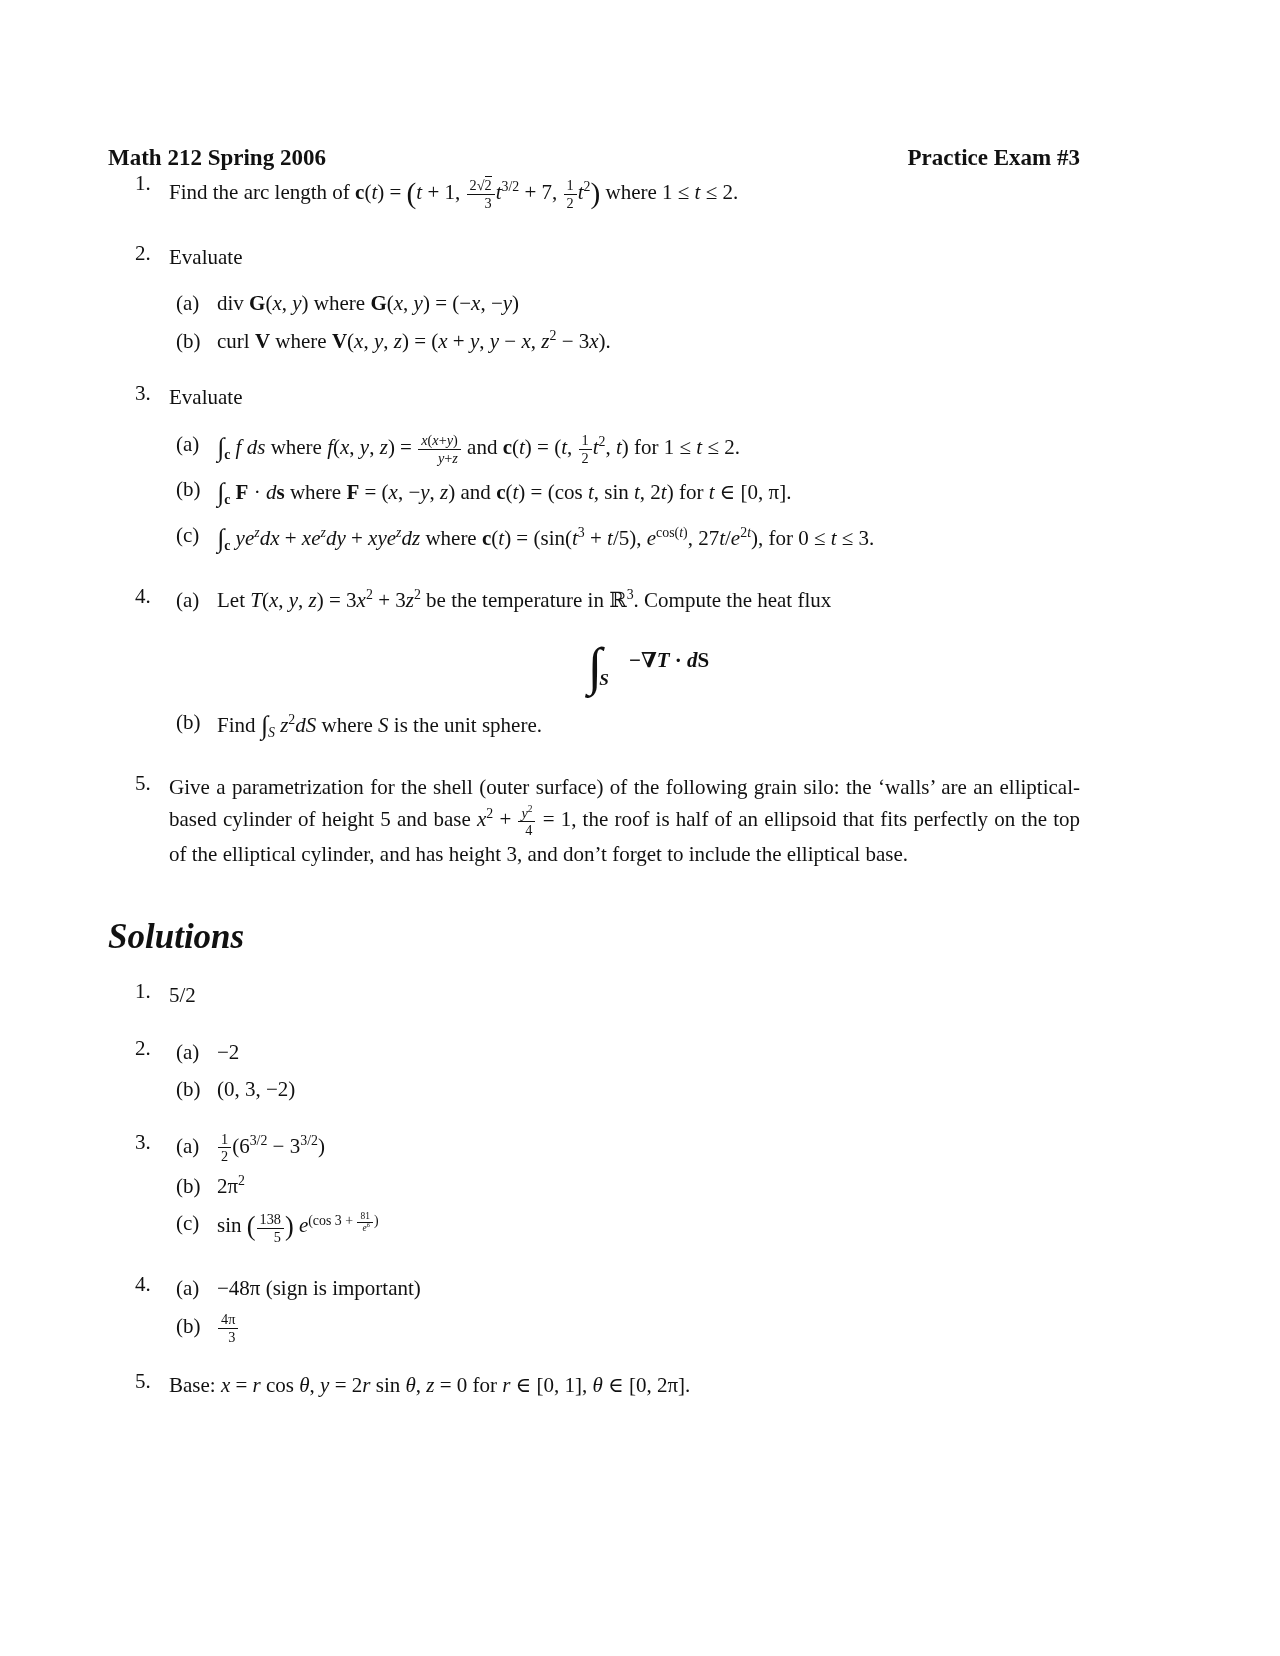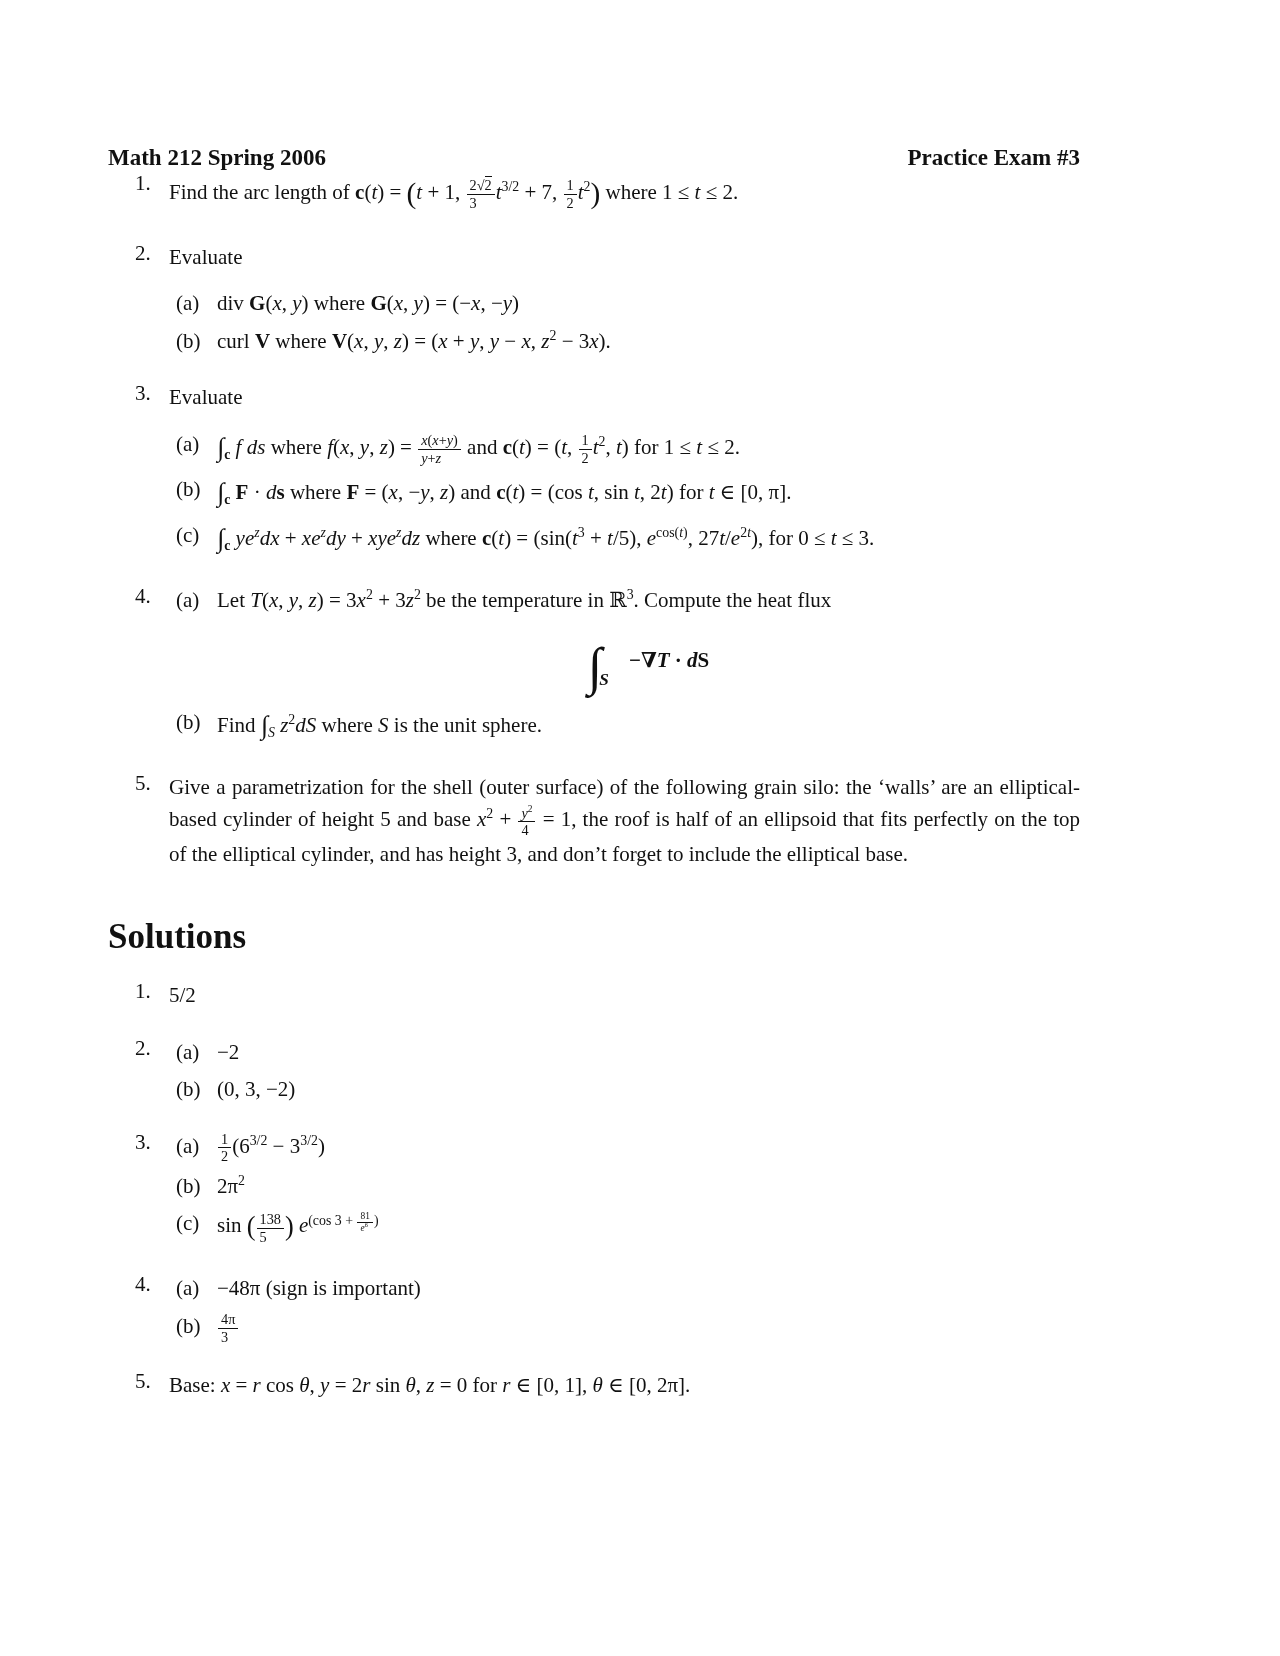--- a/index.html
+++ b/index.html
@@ -31,29 +31,30 @@
   .slabel { width: 41px; flex: none; }
   .sbody { flex: 1; line-height: 1.55; }
   .just { text-align: justify; }
   .line + .line { margin-top: 12px; }
 
   .sol-title {
     font-size: 35px;
     font-weight: bold;
     margin: 46px 0 22px 0;
     font-family: "Liberation Serif", "DejaVu Serif", serif;
+    font-style: italic;
   }
 
   sup, sub { line-height: 0; }
   sup { font-size: 66%; }
   sub { font-size: 66%; }
 
   .frac {
     display: inline-block;
-    text-align: left;
+    text-align: right;
     vertical-align: -0.62em;
     font-size: 0.68em;
     line-height: 1.15;
     padding: 0 1px;
   }
   .frac > span { display: block; padding: 0 3px; }
   .frac > span:first-child { border-bottom: 1.3px solid currentColor; }
 
   .int { font-size: 125%; vertical-align: -0.08em; }
   .bp { font-size: 140%; vertical-align: -0.14em; font-weight: 400; }

